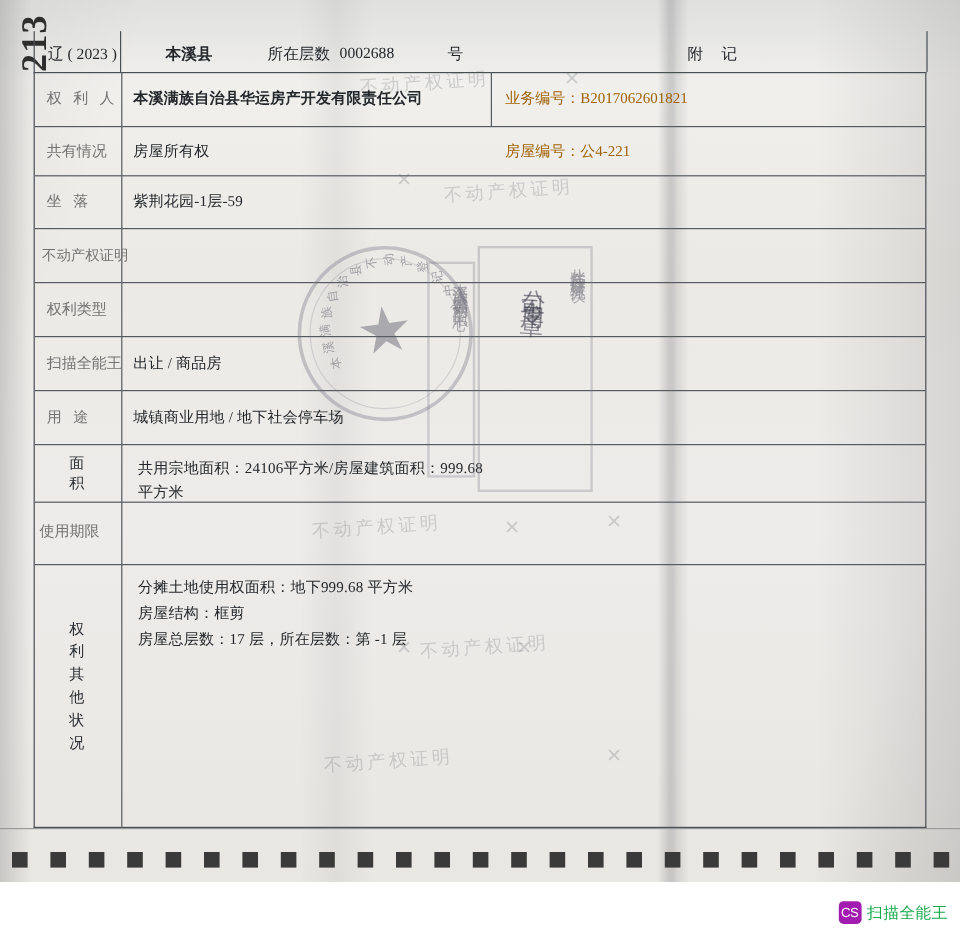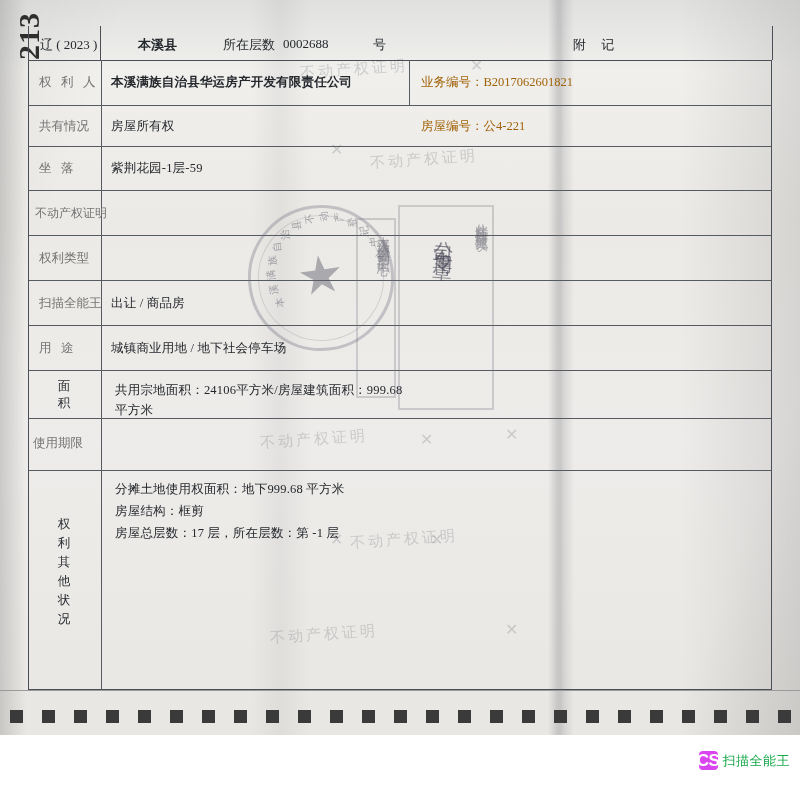--- a/index.html
+++ b/index.html
@@ -279,25 +279,25 @@
   .cs {
     position: absolute;
     right: 10px; top: 16px;
     display: flex;
     align-items: center;
     gap: 5px;
   }
   .cs-badge {
     width: 19px; height: 19px;
     border-radius: 4px;
-    background: #d946ef;
+    background: #a21caf;
     color: #fff;
     font-family: "Liberation Sans", sans-serif;
-    font-size: 17px;
-    font-weight: bold;
+    font-size: 11px;
+    font-weight: normal;
     display: flex;
     align-items: center;
     justify-content: center;
     letter-spacing: -0.5px;
   }
   .cs-text {
     font-family: "Liberation Sans", sans-serif;
     font-size: 13px;
     color: #18a94b;
     letter-spacing: 0.5px;

